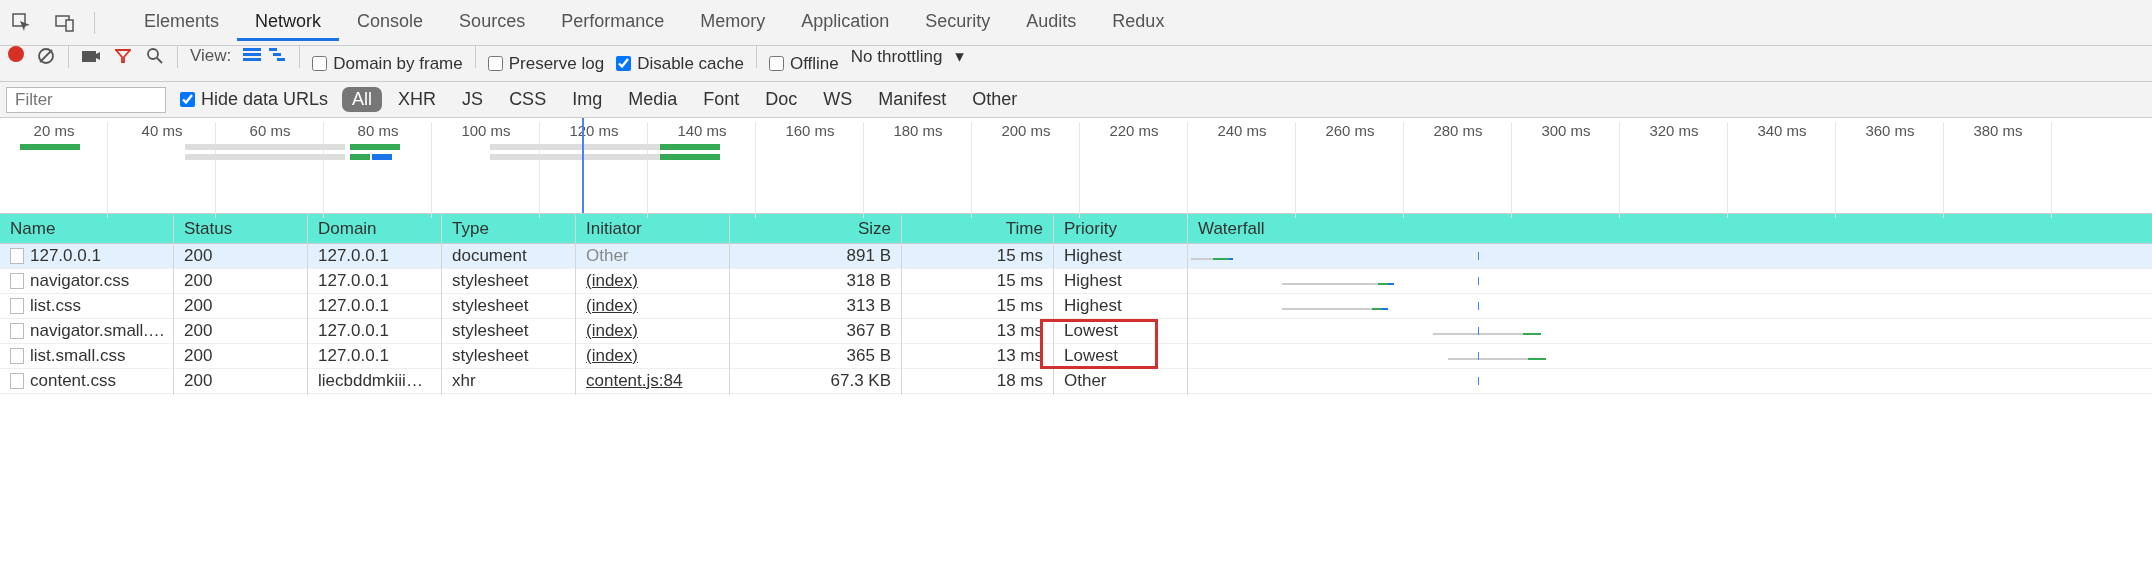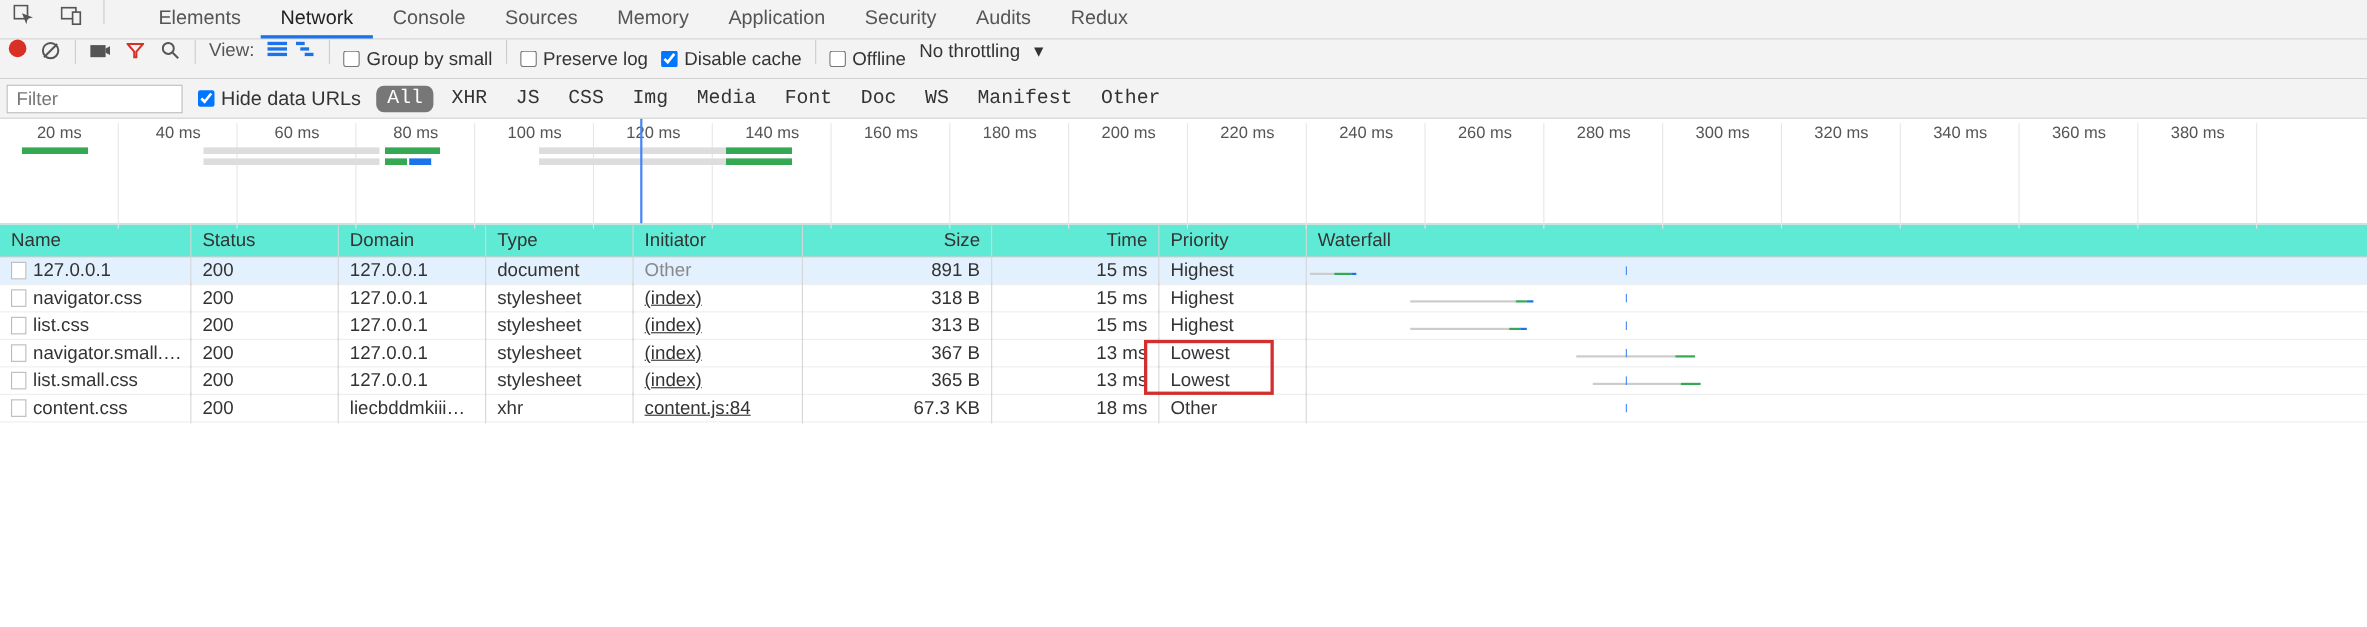--- a/index.html
+++ b/index.html
@@ -1,21 +1,21 @@
 <!DOCTYPE html>
 <html><head>
 <meta charset="utf-8">
 <style>
 * { margin: 0; padding: 0; box-sizing: border-box; }
 html, body { width: 2152px; height: 570px; font-family: "Helvetica Neue", Arial, sans-serif; font-size: 16px; background: #fff; color: #333; }
 
 .devtools { width: 100%; height: 100%; display: flex; flex-direction: column; }
 
 
-.tabbar { display: flex; background: #f3f3f3; border-bottom: 1px solid #ccc; height: 36px; padding: 0 8px; gap: 15px; }
+.tabbar { display: flex; align-items: center; background: #f3f3f3; border-bottom: 1px solid #ccc; height: 46px; padding: 0 8px; gap: 15px; }
 .tabbar .icon-btn { width: 28px; height: 28px; display: inline-flex; align-items: center; justify-content: center; cursor: pointer; }
 .tabbar .tabs { display: flex; gap: 0; margin-left: 16px; }
 .tab { padding: 6px 18px; font-size: 18px; color: #555; cursor: pointer; border-bottom: 3px solid transparent; }
 .tab.active { border-bottom: 3px solid #1a73e8; color: #222; }
 
 
 .toolbar { display: flex; background: #f3f3f3; border-bottom: 1px solid #ccc; height: 36px; padding: 0 8px; gap: 12px; font-size: 17px; }
 .record-btn { width: 16px; height: 16px; border-radius: 50%; background: #d93025; cursor: pointer; }
 .clear-btn, .cam-btn, .filter-btn, .search-btn { width: 20px; height: 20px; display: inline-flex; align-items: center; justify-content: center; cursor: pointer; color: #555; }
 .divider { width: 1px; height: 22px; background: #ccc; }
@@ -23,21 +23,21 @@
 .view-icons { display: flex; gap: 8px; }
 .view-icon { width: 18px; height: 18px; cursor: pointer; }
 .chk { display: flex; align-items: center; gap: 6px; cursor: pointer; }
 .chk input { width: 15px; height: 15px; }
 .throttling { position: relative; }
 .throttling .caret { margin-left: 8px; }
 
 
 .filterbar { display: flex; align-items: center; background: #f3f3f3; border-bottom: 1px solid #ccc; height: 36px; padding: 0 6px; gap: 14px; font-size: 18px; }
 .filter-input { width: 160px; height: 26px; border: 1px solid #bbb; padding: 2px 8px; font-size: 17px; background: #fff; }
-.type-pill { padding: 2px 10px; cursor: pointer; color: #333; font-family: Liberation Mono, monospace; }
+.type-pill { padding: 2px 10px; cursor: pointer; color: #333; }
 .type-pill.active { background: #777; color: #fff; border-radius: 7px; }
 .types { display: flex; gap: 6px; align-items: center; }
 
 
 .overview { height: 96px; border-bottom: 1px solid #ccc; position: relative; background: #fff; }
 .ticks { display: flex; height: 24px; align-items: center; }
 .tick { width: 108px; text-align: center; font-size: 15px; color: #555; position: relative; }
 .tick::after { content: ""; position: absolute; right: 0; top: 0; width: 1px; height: 96px; background: #e6e6e6; }
 .mini-bars { position: absolute; top: 26px; left: 0; right: 0; height: 60px; }
 .bar-track { position: absolute; height: 6px; background: #ddd; }
@@ -91,20 +91,21 @@
           <rect x="1" y="3" width="13" height="10" fill="none" stroke="#555" stroke-width="1.5"></rect>
           <rect x="11" y="7" width="7" height="11" fill="#f3f3f3" stroke="#555" stroke-width="1.5"></rect>
         </svg>
     </span>
     <span class="divider"></span>
     <div class="tabs" id="tabs">
         <span class="tab">Elements</span>
         <span class="tab active">Network</span>
         <span class="tab">Console</span>
         <span class="tab">Sources</span>
+        <span class="tab">Performance</span>
         <span class="tab">Memory</span>
         <span class="tab">Application</span>
         <span class="tab">Security</span>
         <span class="tab">Audits</span>
         <span class="tab">Redux</span>
       </div>
   </div>
 
   <div class="toolbar">
     <span class="record-btn"></span>
@@ -146,21 +147,21 @@
         <svg width="18" height="16" viewBox="0 0 18 16">
             <rect x="0" y="2" width="8" height="3" fill="#1a73e8"></rect>
             <rect x="4" y="7" width="8" height="3" fill="#1a73e8"></rect>
             <rect x="8" y="12" width="8" height="3" fill="#1a73e8"></rect>
           </svg>
       </span>
     </span>
     <span class="divider"></span>
     <label class="chk">
         <input type="checkbox" style="">
-        <span>Group by small</span>
+        <span>Domain by frame</span>
       </label>
     <span class="divider"></span>
     <label class="chk">
         <input type="checkbox" style="">
         <span>Preserve log</span>
       </label>
     <label class="chk">
         <input type="checkbox" checked="" style="">
         <span>Disable cache</span>
       </label>

